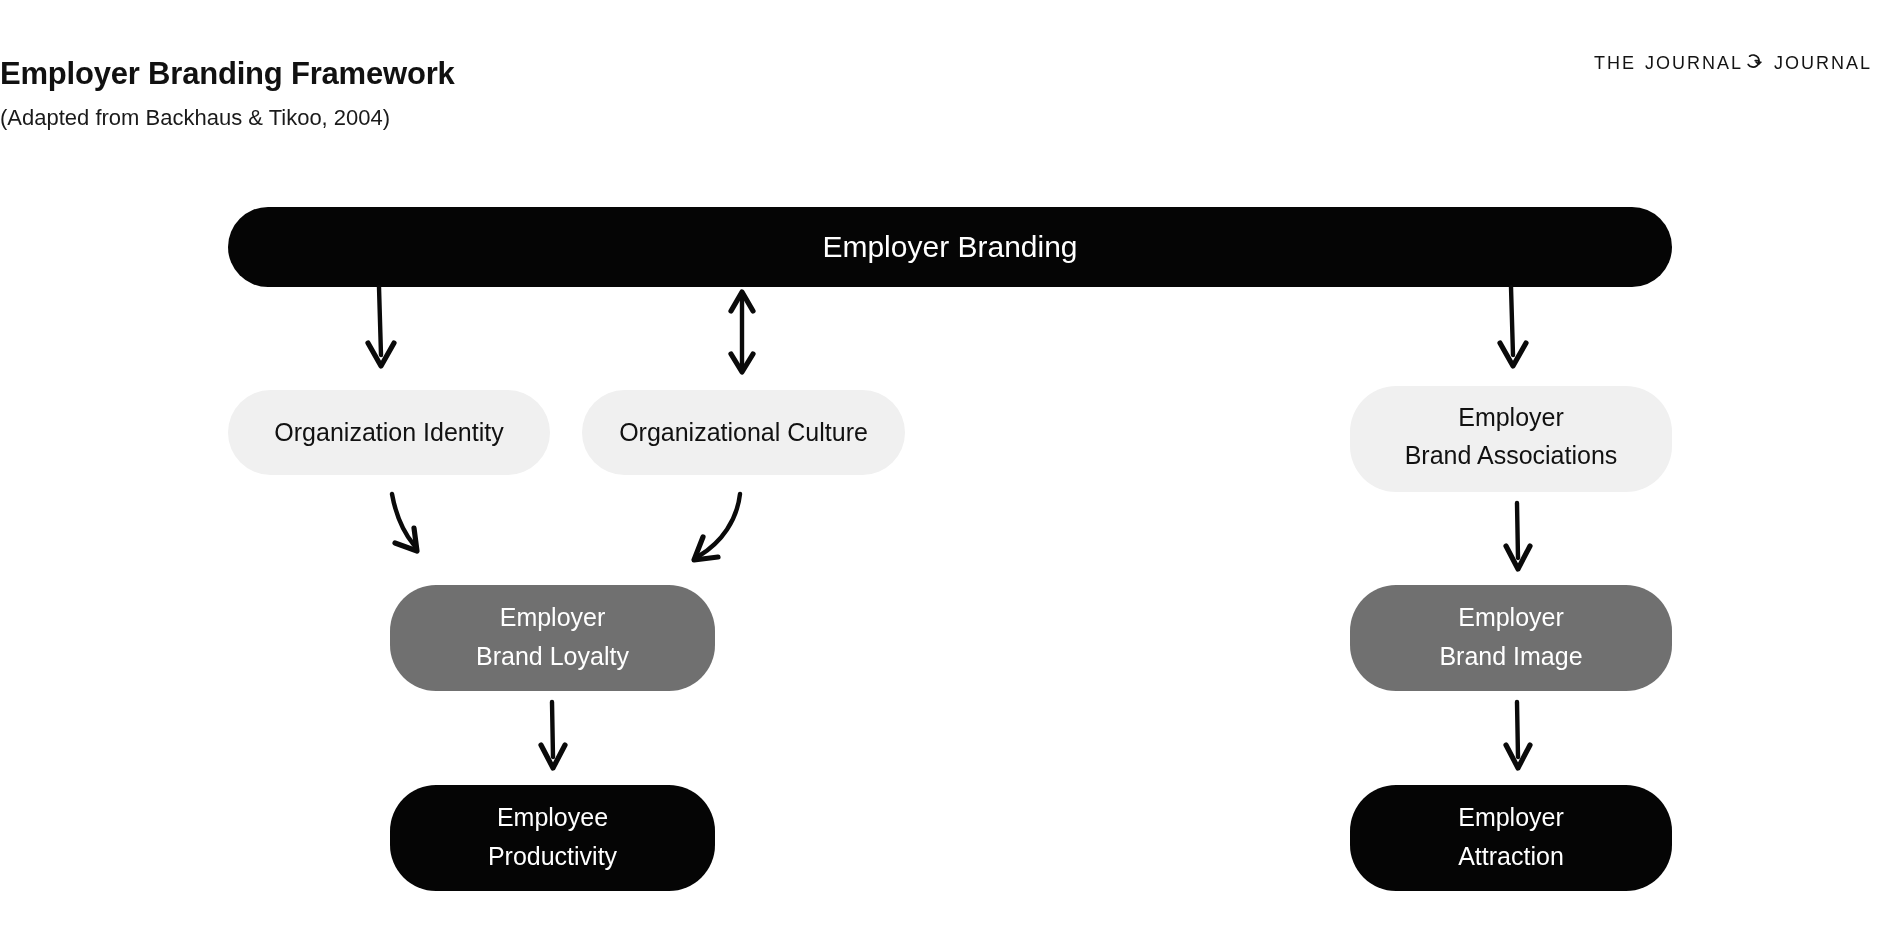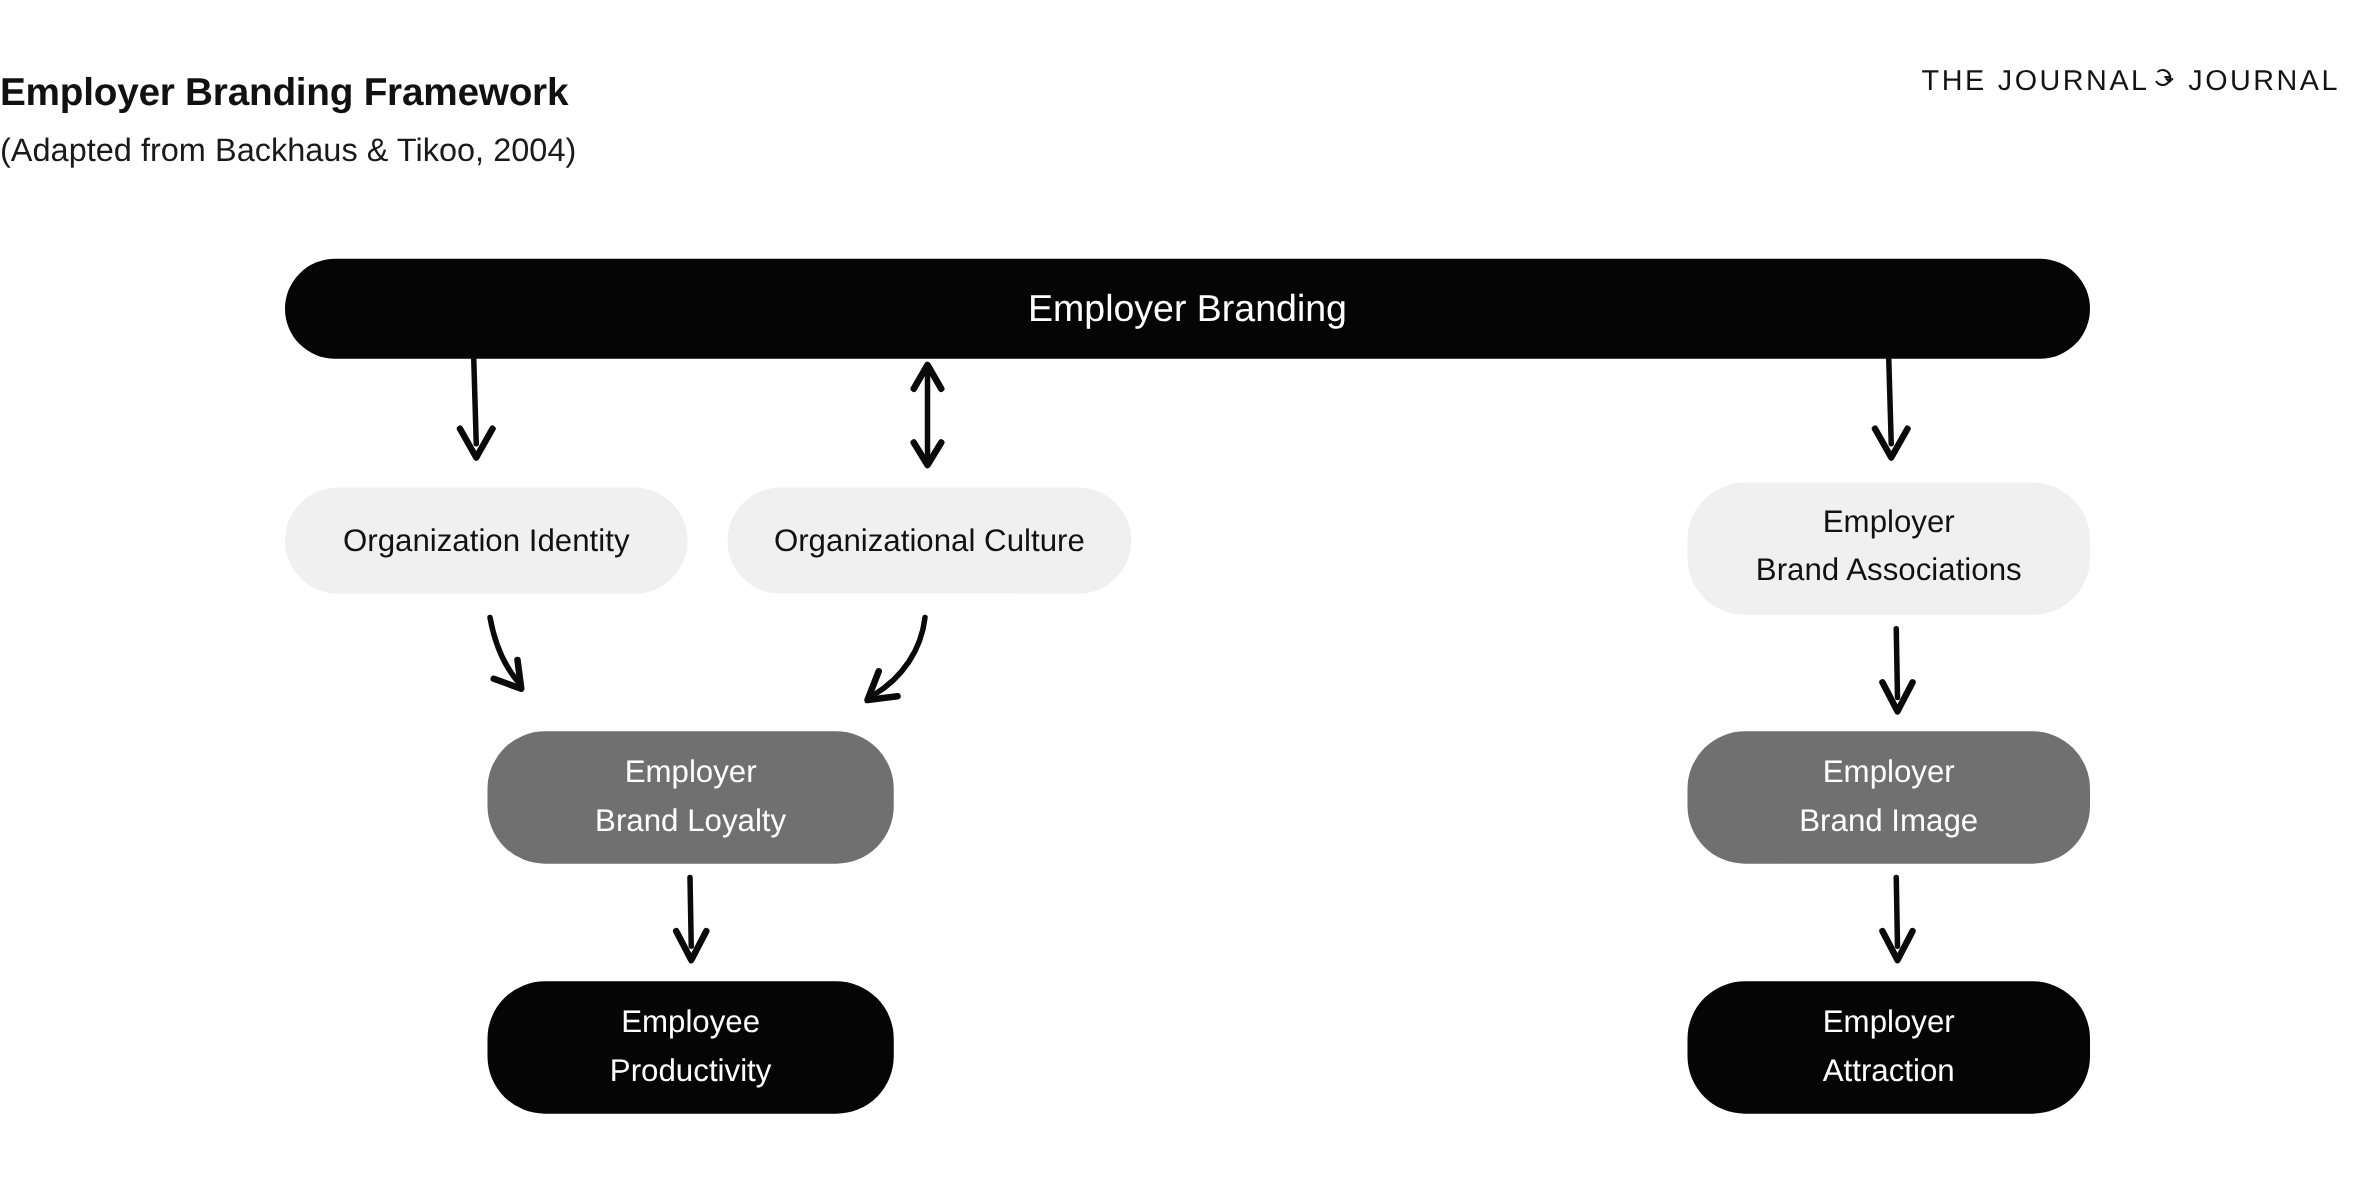--- a/index.html
+++ b/index.html
@@ -30,36 +30,36 @@
   }
   .chart-title {
     font-size: 31px;
     font-weight: bold;
     color: #111111;
     letter-spacing: -0.2px;
     line-height: 1.15;
     margin: 0;
   }
   .chart-subtitle {
-    font-size: 26px;
+    font-size: 22px;
     font-weight: normal;
     color: #1a1a1a;
     line-height: 1.2;
     margin: 13px 0 0 0;
   }
 
   
   .logo {
     position: absolute;
     top: 51px;
     right: 28px;
     display: flex;
     align-items: center;
     gap: 0px;
-    font-size: 23px;
+    font-size: 18px;
     letter-spacing: 2.0px;
     color: #141414;
     font-weight: 400;
     white-space: nowrap;
   }
   .logo .logo-word { display: inline-block; }
   .logo .logo-mark { display: inline-block; margin: 0 3px 0 1px; }
 
   
   #diagram {

